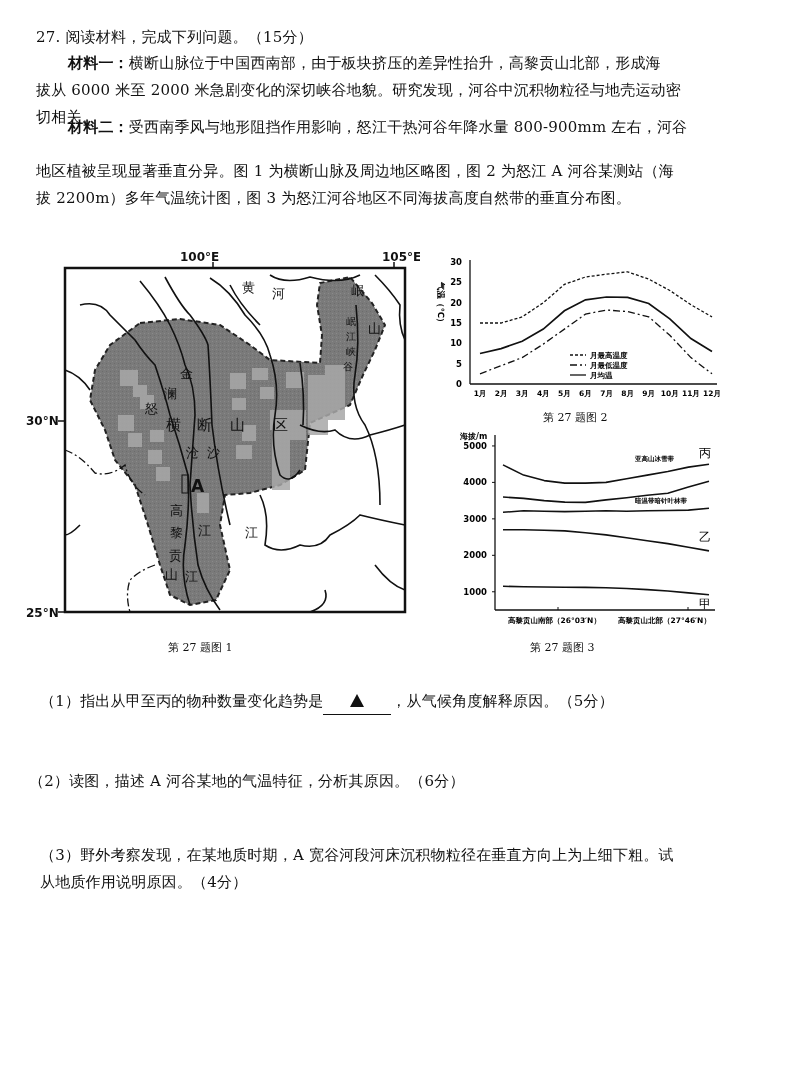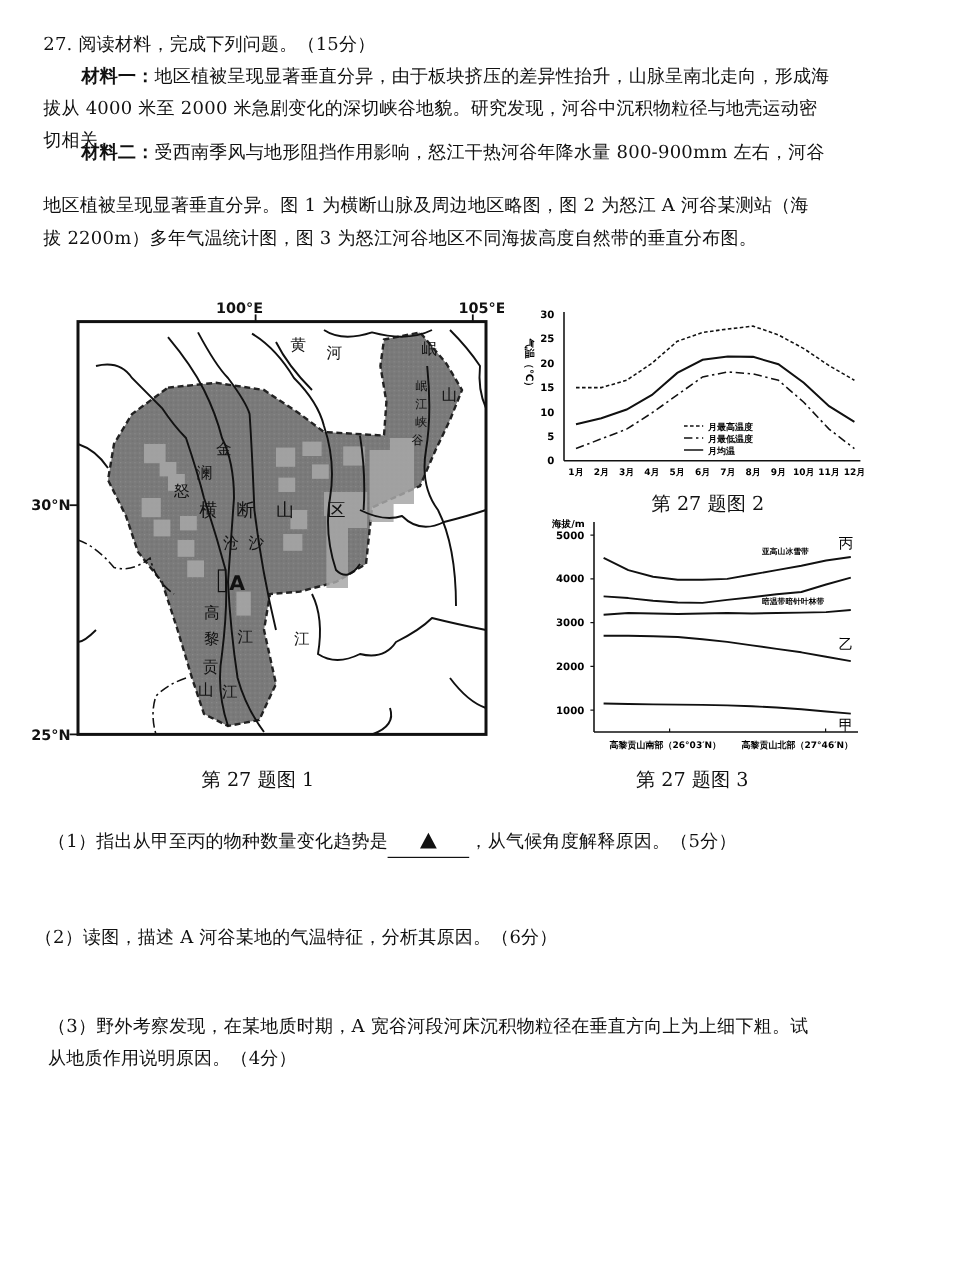--- a/index.html
+++ b/index.html
@@ -1,29 +1,29 @@
 <!DOCTYPE html>
 <html><head>
 <meta charset="utf-8">
 <style>
   html, body { margin: 0; padding: 0; background: #fff; }
   body { width: 800px; height: 1071px; position: relative; font-family: "DejaVu Serif", "Liberation Serif", serif; color: #111; overflow: hidden; }
   .txt { position: absolute; font-size: 15px; line-height: 26px; letter-spacing: 0.2px; white-space: nowrap; }
   .bold { font-weight: bold; }
-  .caption { position: absolute; font-size: 16px; }
+  .caption { position: absolute; font-size: 11px; }
   svg text { font-family: "DejaVu Sans", "Liberation Sans", sans-serif; }
   .blank { display: inline-block; width: 68px; border-bottom: 1px solid #111; text-align: center; position: relative; }
   .tri { display: inline-block; width: 0; height: 0; border-left: 7px solid transparent; border-right: 7px solid transparent; border-bottom: 13px solid #111; vertical-align: -1px; }
 </style>
 </head>
 <body>
 
 <div class="txt" style="left:36px; top:24px;">27. 阅读材料，完成下列问题。（15分）</div>
-<div class="txt" style="left:68px; top:50px;"><span class="bold">材料一：</span><span>地区植被呈现显著垂直分异，由于板块挤压的差异性抬升，山脉呈南北走向，形成海</span></div>
-<div class="txt" style="left:36px; top:77px;">拔从 4000 米至 2000 米急剧变化的深切峡谷地貌。研究发现，河谷中沉积物粒径与地壳运动密</div>
+<div class="txt" style="left:68px; top:50px;"><span class="bold">材料一：</span><span>横断山脉位于中国西南部，由于板块挤压的差异性抬升，高黎贡山北部，形成海</span></div>
+<div class="txt" style="left:36px; top:77px;">拔从 6000 米至 2000 米急剧变化的深切峡谷地貌。研究发现，河谷中沉积物粒径与地壳运动密</div>
 <div class="txt" style="left:36px; top:104px;">切相关。</div>
 <div class="txt" style="left:68px; top:114px;"><span class="bold">材料二：</span><span>受西南季风与地形阻挡作用影响，怒江干热河谷年降水量 800-900mm 左右，河谷</span></div>
 <div class="txt" style="left:36px; top:158px;">地区植被呈现显著垂直分异。图 1 为横断山脉及周边地区略图，图 2 为怒江 A 河谷某测站（海</div>
 <div class="txt" style="left:36px; top:185px;">拔 2200m）多年气温统计图，图 3 为怒江河谷地区不同海拔高度自然带的垂直分布图。</div>
 
 <svg style="position:absolute; left:20px; top:245px;" width="400" height="390" viewBox="0 0 400 390">
   <defs>
     <pattern id="grain" width="4" height="4" patternUnits="userSpaceOnUse">
       <rect width="4" height="4" fill="#7a7a7a"></rect>
       <rect x="0" y="0" width="1" height="1" fill="#8a8a8a"></rect>

